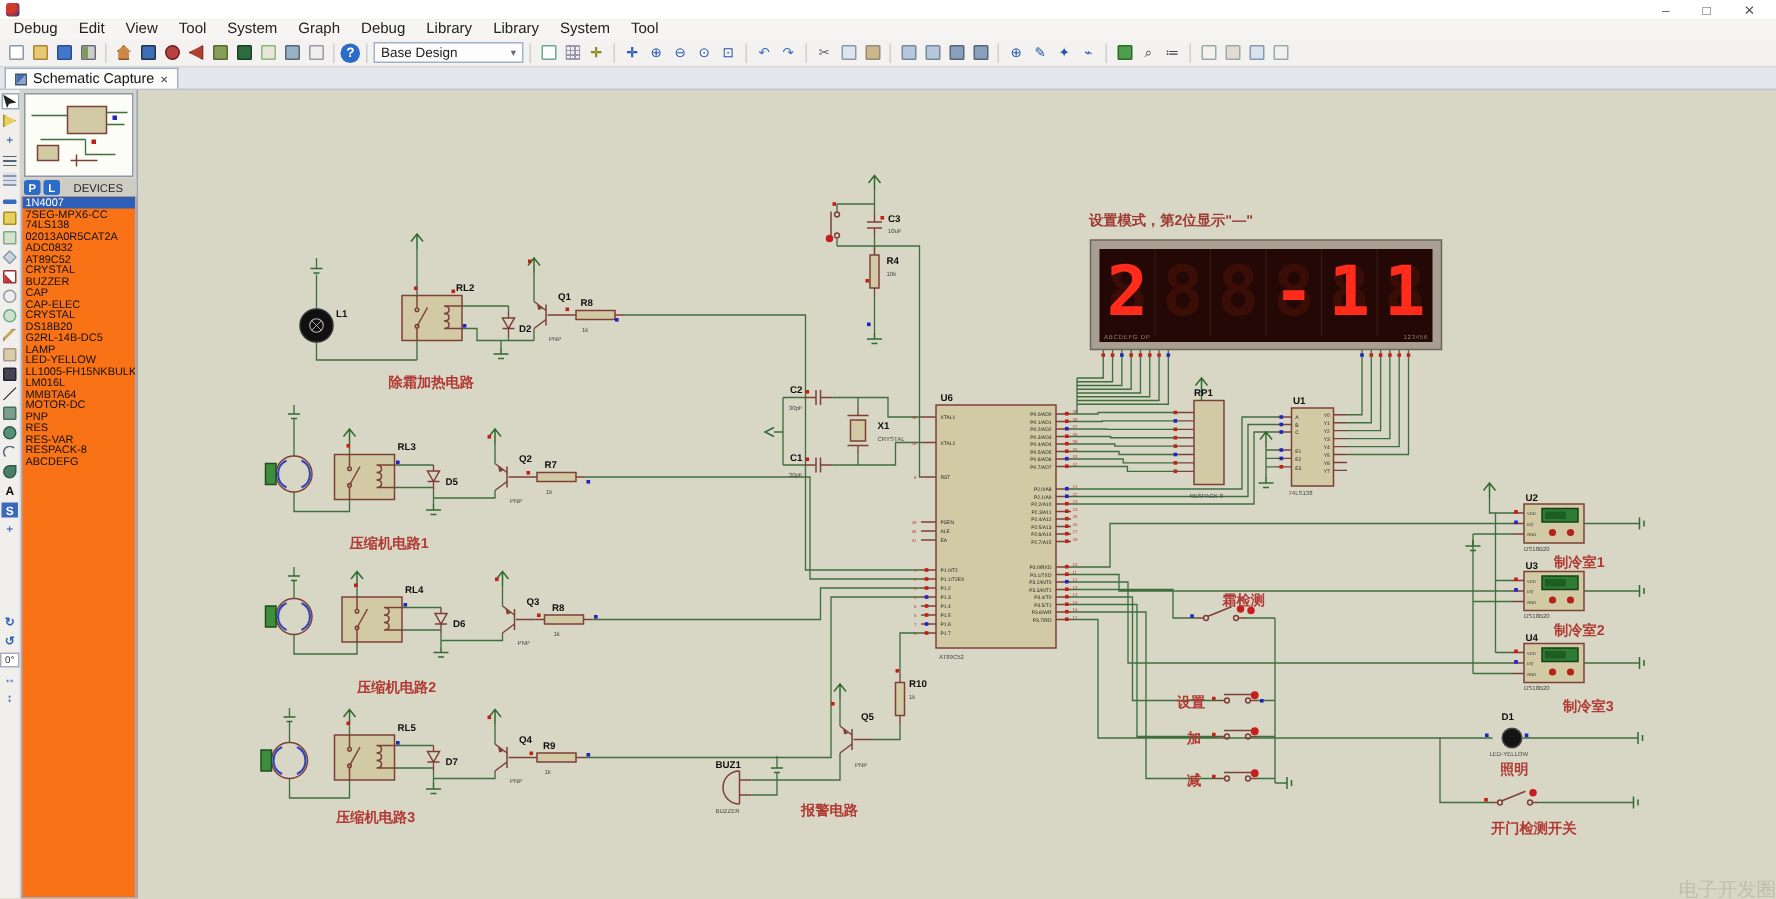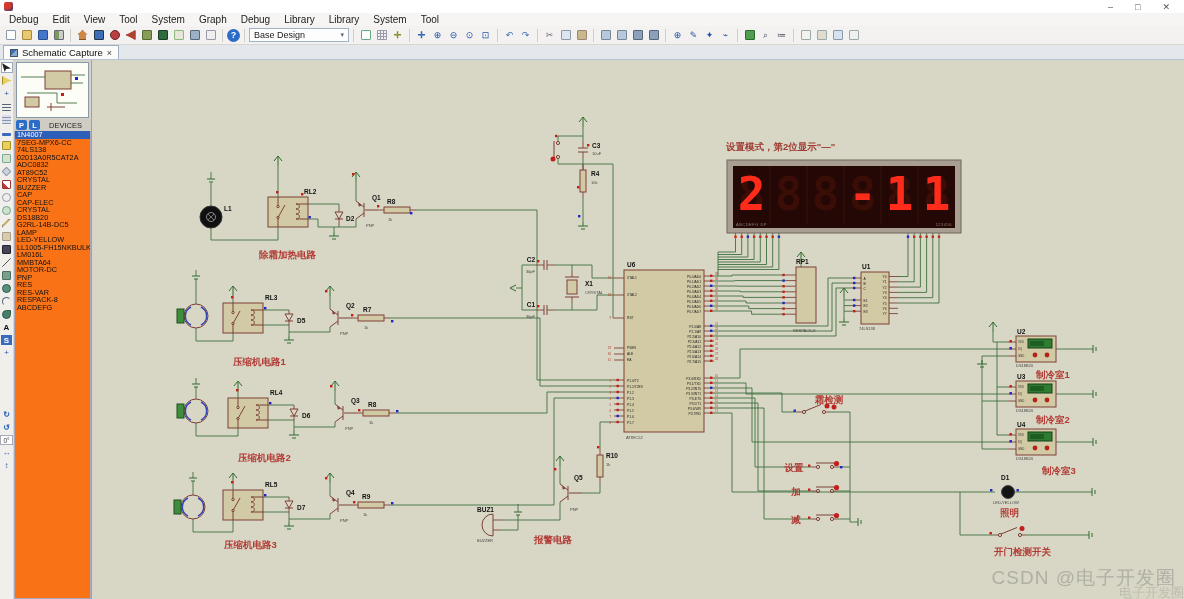--- a/index.html
+++ b/index.html
@@ -914,16 +914,15 @@
         <rect class="sqr" x="716" y="428.5" width="2.4" height="2.4"></rect>
           <rect class="sqr" x="716" y="456.5" width="2.4" height="2.4"></rect>
         <rect class="sqr" x="917.5" y="280" width="2.4" height="2.4"></rect>
           <rect class="sqb" x="917.5" y="287" width="2.4" height="2.4"></rect>
         <rect class="sqr" x="917.5" y="325" width="2.4" height="2.4"></rect>
           <rect class="sqb" x="917.5" y="332" width="2.4" height="2.4"></rect>
         <rect class="sqr" x="917.5" y="373" width="2.4" height="2.4"></rect>
           <rect class="sqb" x="917.5" y="380" width="2.4" height="2.4"></rect>
       </g>
     </svg>
-    <div class="watermark">CSDN @电子开发圈</div>
     <div class="watermark2">电子开发圈</div>
   </div>
 </div>
 
 </body></html>

